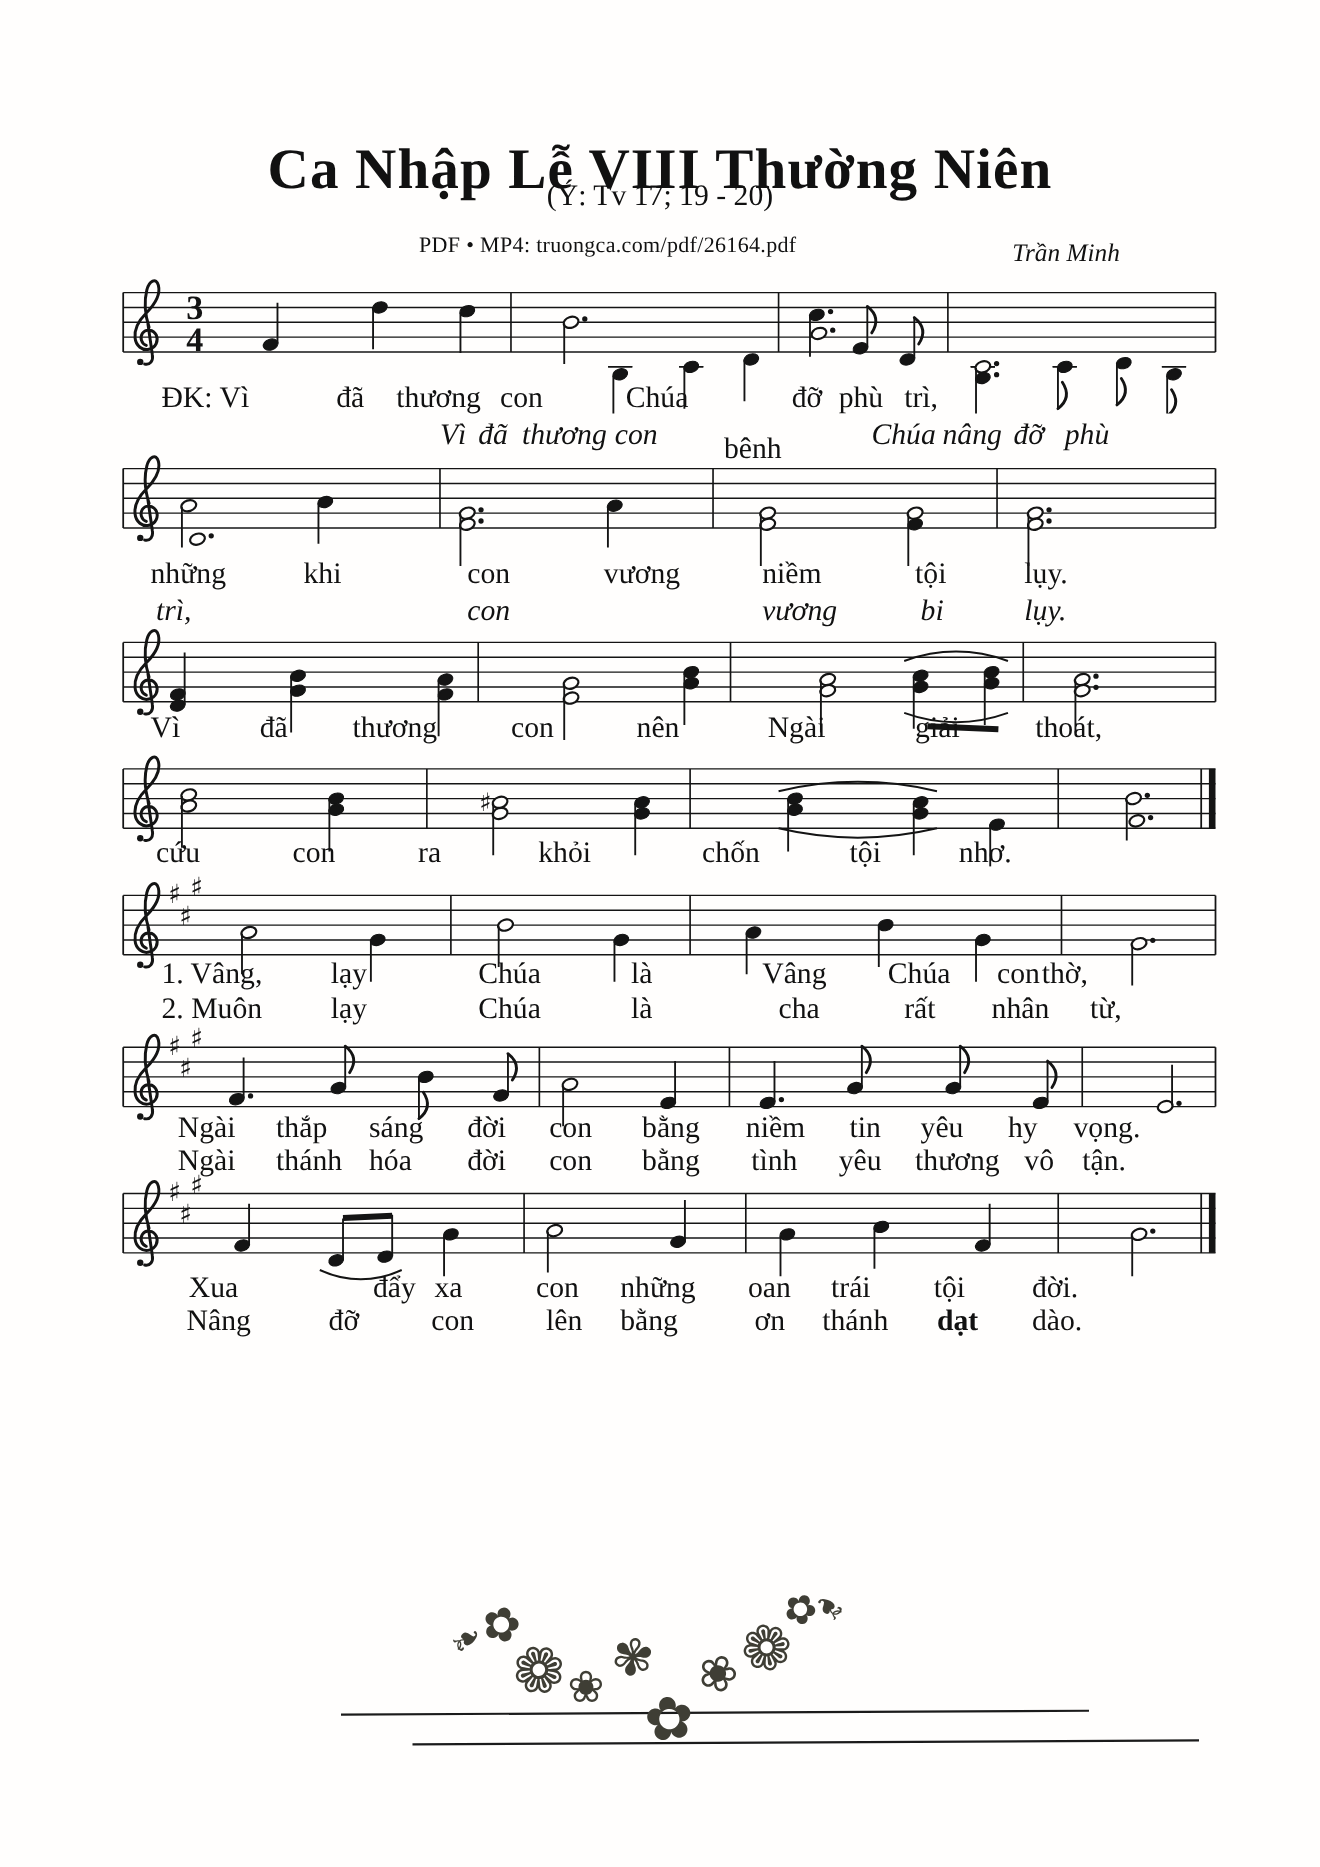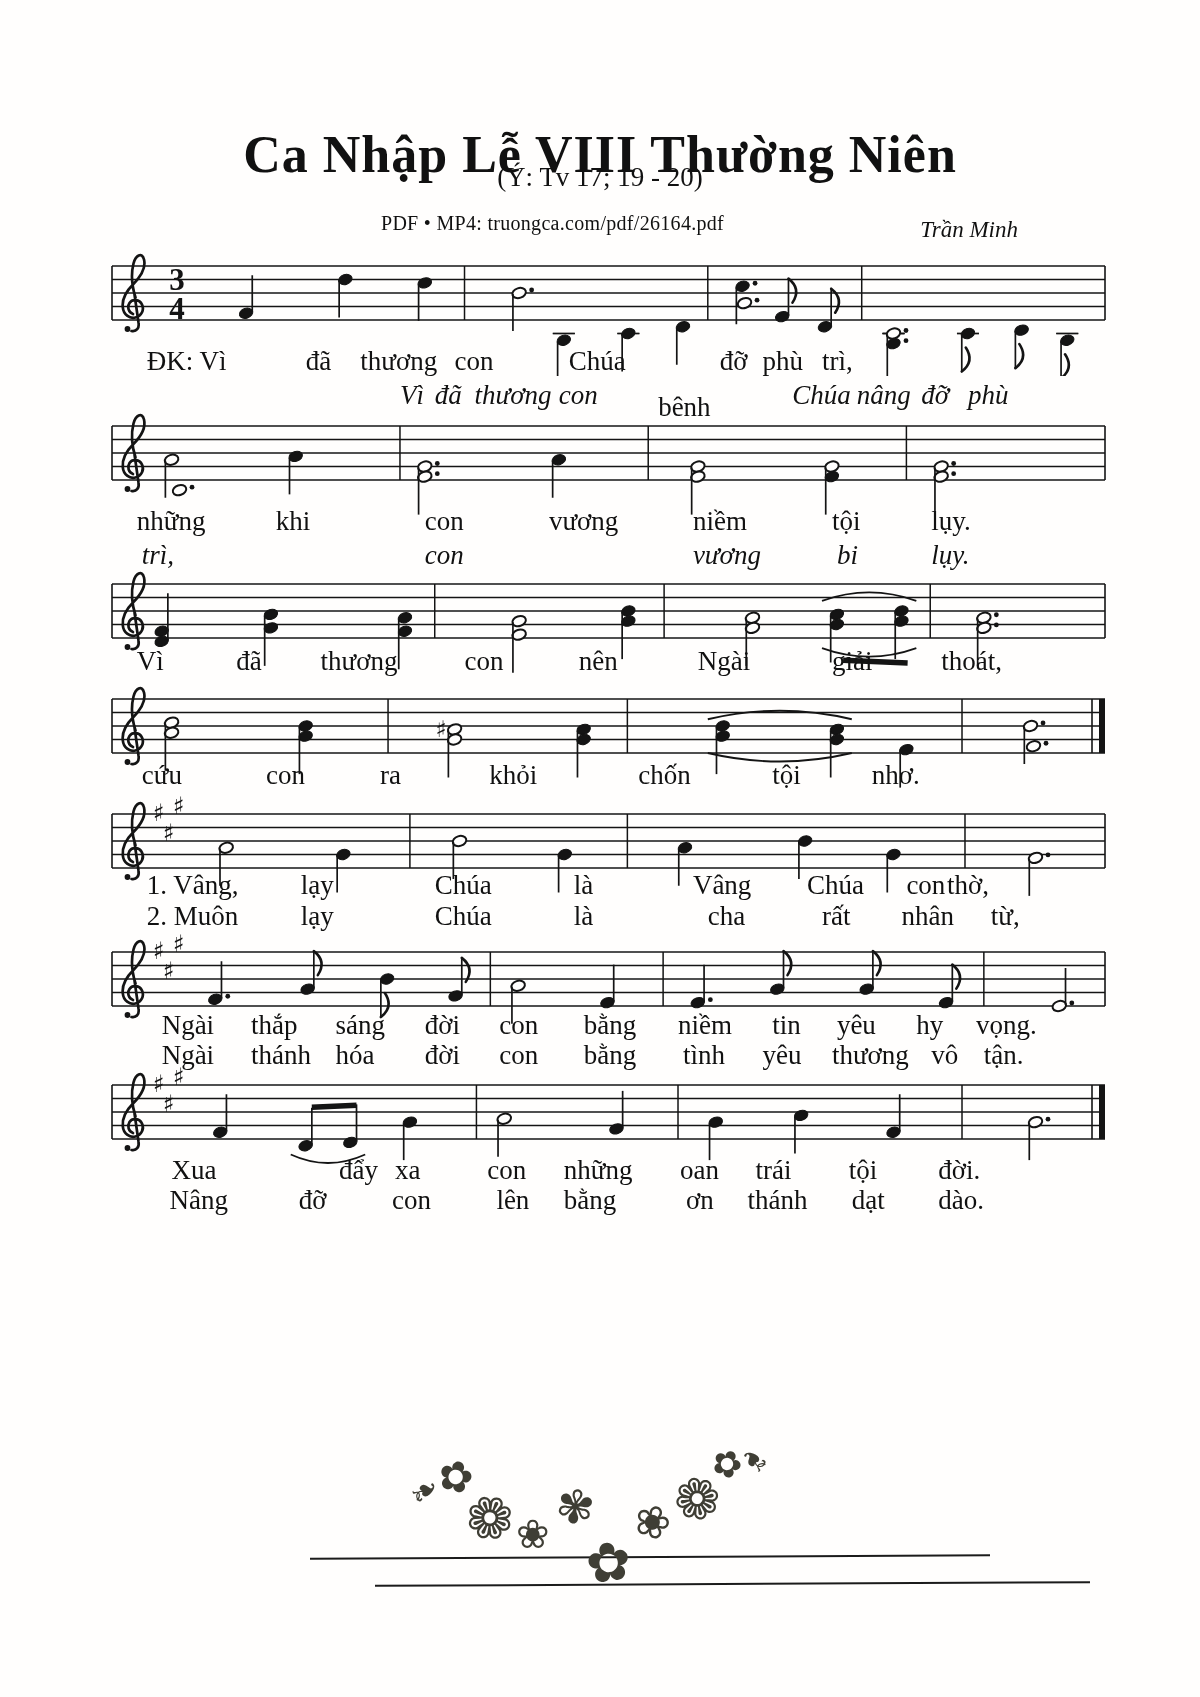--- a/index.html
+++ b/index.html
@@ -619,21 +619,21 @@
         <span style="left: 938.176px;">đời.</span>
       </div>
       <div class="lyrics-line" style="top: 1185px;">
         <span style="left: 169.594px;">Nâng</span>
         <span style="left: 298.684px;">đỡ</span>
         <span style="left: 392.026px;">con</span>
         <span style="left: 484.375px; margin-left: 12px;">lên</span>
         <span style="left: 563.815px;">bằng</span>
         <span style="left: 685.954px;">ơn</span>
         <span style="left: 747.52px;">thánh</span>
-        <span style="left: 851.785px;">dạt</span>
+        <span style="left: 851.785px; font-weight: bold;">dạt</span>
         <span style="left: 938.176px;">dào.</span>
       </div>
     </div>
   <div>
     <div id="orn-lines">
         <div class="orn-line" style="left: 310px; top: 1556px; width: 680px; transform: rotate(-0.3deg);"></div>
         <div class="orn-line" style="left: 375px; top: 1583px; width: 715px; transform: rotate(-0.3deg);"></div>
       </div>
     <div id="flowers">
         <div class="flower" style="left: 466px; top: 1490px; font-size: 58px; color: rgb(63, 62, 53); font-family: &quot;DejaVu Sans&quot;, sans-serif; transform: rotate(-20deg);">❁</div>

